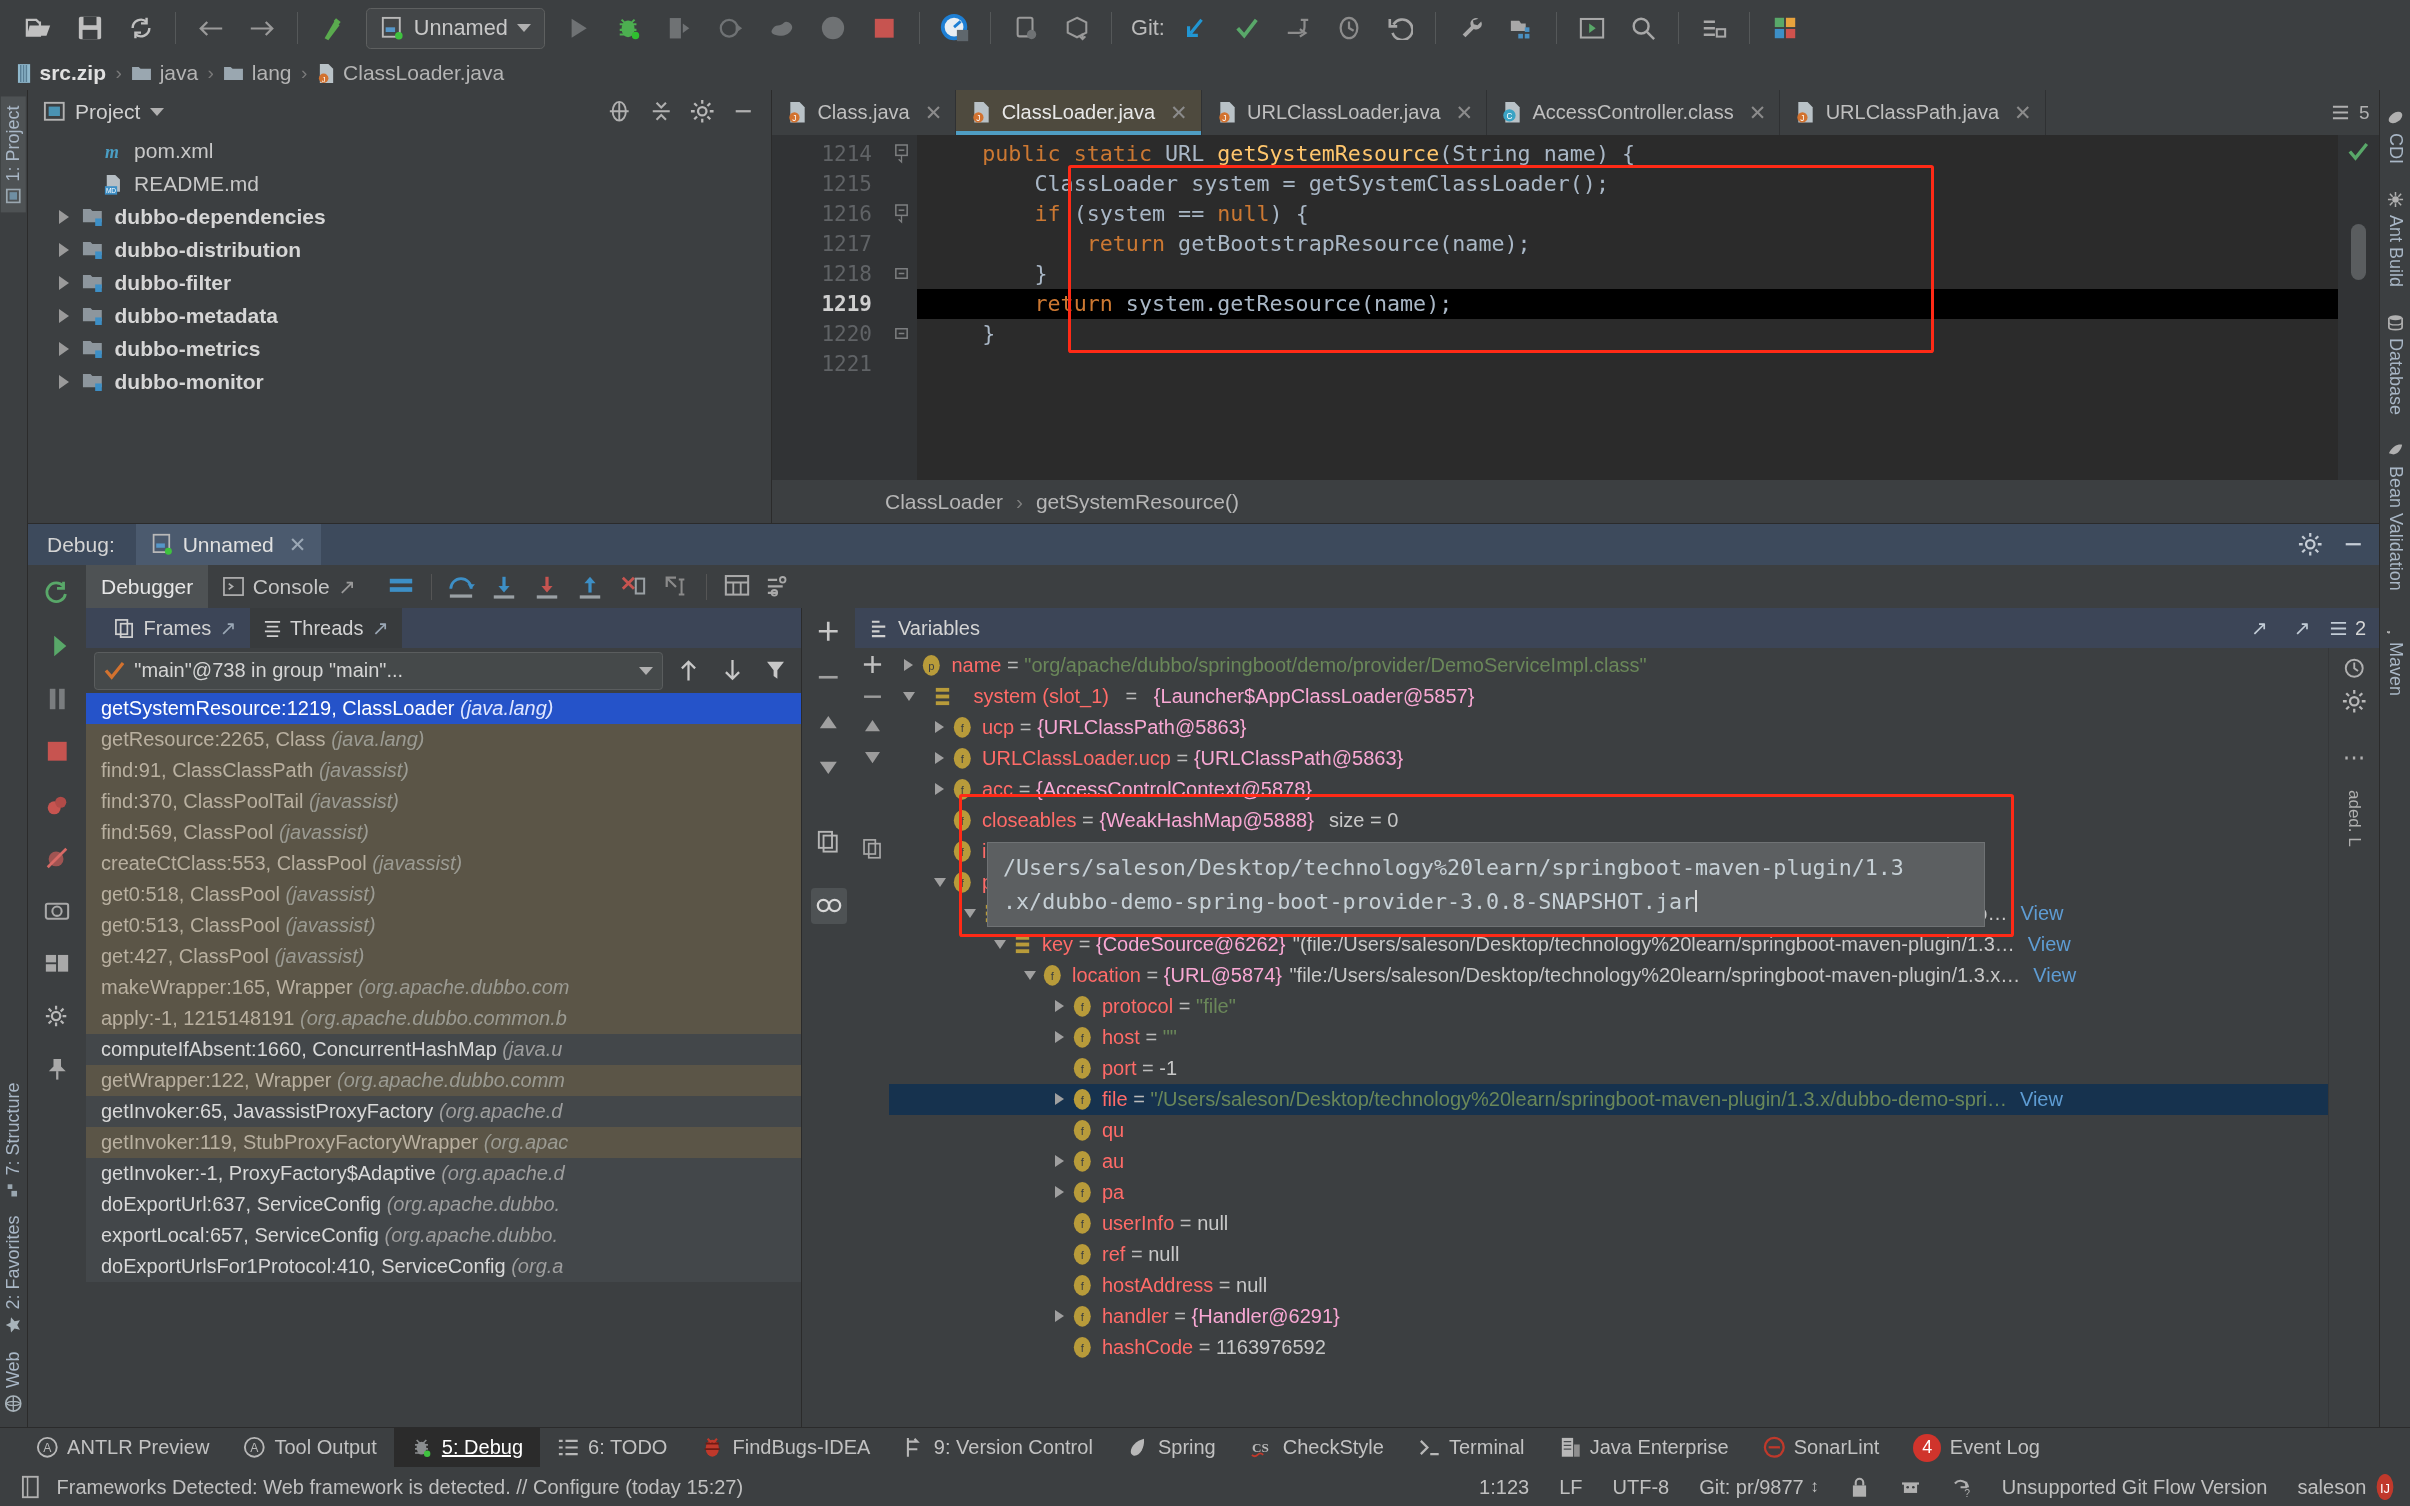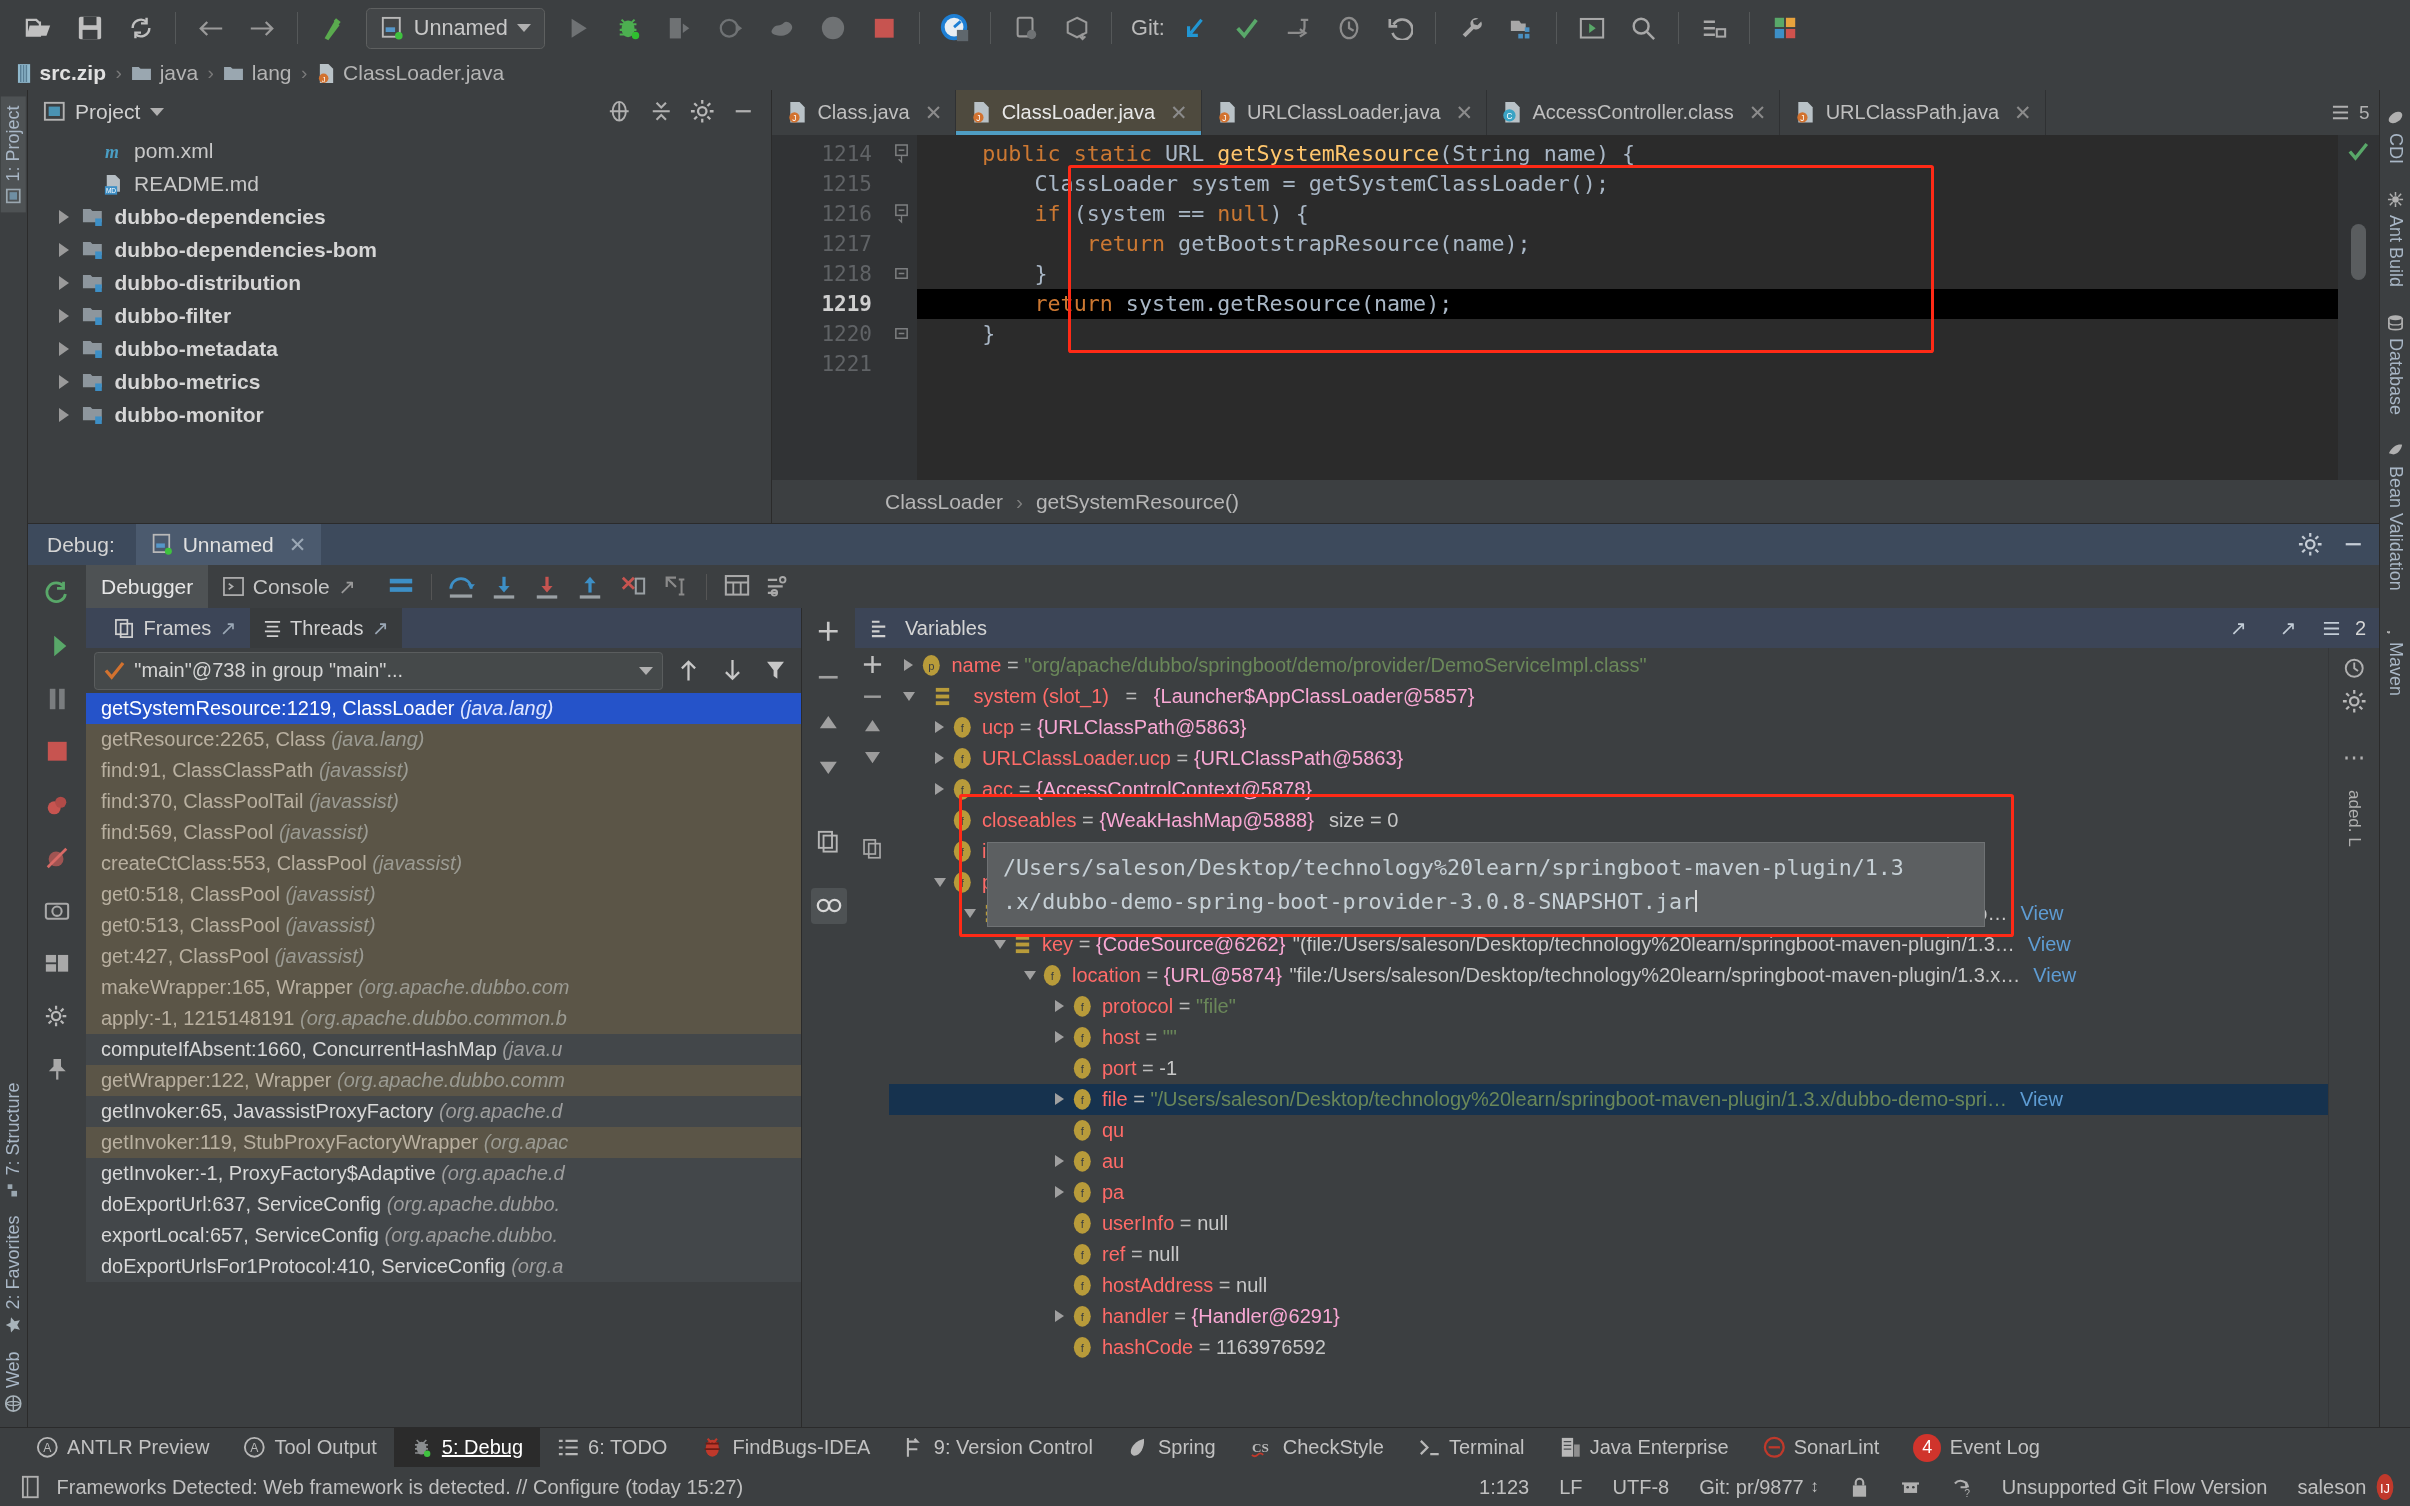--- a/index.html
+++ b/index.html
@@ -145,21 +145,21 @@
   .frow { height:31px; line-height:31px; padding-left:15px; font-size:20px; white-space:nowrap; overflow:hidden;}
   .frow.lib { background:#5b5547; color:#b9b0a0;}
   .frow.usr { background:#43474a; color:#d8d8d8;}
   .frow.sel { background:#2553c9; color:#ffffff; }
   .frow .pkg { font-style:italic; color:#9b9b93;}
   .frow.sel .pkg { color:#dfe6ff; }
   .frow.usr .pkg { color:#9e9e9e; }
   .frames-scroll-col { width:53px; flex:0 0 53px; background:#3c3f41; display:flex; flex-direction:column; align-items:center; padding-top:5.6px; gap:9.4px;}
 
   .vars-col { flex:1; display:flex; flex-direction:column; min-width:0; position:relative;}
-  .vars-head { height:40px; background:#3c4557; display:flex; align-items:center; padding-left:15px; gap:14px; flex:0 0 40px; font-size:20px; color:#d5d5d5;}
+  .vars-head { height:40px; background:#3c4557; display:flex; align-items:center; padding-left:15px; gap:7px; flex:0 0 40px; font-size:20px; color:#d5d5d5;}
   .vars-head .spacer { flex:1; }
   .vars-head .ic { width:32px;height:32px;display:flex;align-items:center;justify-content:center; margin-right:3.8px;}
   .vars-body { flex:1; display:flex; min-height:0; }
   .vars-rail { width:34px; flex:0 0 34px; background:#3c3f41; display:flex; flex-direction:column; align-items:center; padding-top:5.6px; gap:17px;}
   .vars-list { flex:1; overflow:hidden; background:#3c3f41; position:relative; padding-top:1.9px;}
   .vrow { height:31px; line-height:31px; display:flex; align-items:center; gap:0; font-size:20px; white-space:nowrap; overflow:hidden;}
   .vrow.sel { background:#16324e; }
   .vtri { width:21px; flex:0 0 21px; display:flex; align-items:center; justify-content:center;}
   .vtri .r { width:0;height:0;border-top:6.6px solid transparent;border-bottom:6.6px solid transparent;border-left:9.4px solid #a0a0a0;}
   .vtri .d { width:0;height:0;border-left:6.6px solid transparent;border-right:6.6px solid transparent;border-top:9.4px solid #a0a0a0;}
@@ -505,30 +505,20 @@
             </div>
             <div class="tree-row indent0">
               <span class="tw">
                   <span class="arrow"></span>
                 </span>
               <svg width="24.5" height="21" viewBox="0 0 26 22">
                   <path d="M1 2h8l2 2h10v12H1z" fill="#8d969d"></path>
                   <rect x="14" y="12" width="7" height="8" fill="#3d8fc6"></rect>
                 </svg>
               <span class="mod-name">dubbo-dependencies</span>
-            </div>
-            <div class="tree-row indent0">
-              <span class="tw">
-                  <span class="arrow"></span>
-                </span>
-              <svg width="24.5" height="21" viewBox="0 0 26 22">
-                  <path d="M1 2h8l2 2h10v12H1z" fill="#8d969d"></path>
-                  <rect x="14" y="12" width="7" height="8" fill="#3d8fc6"></rect>
-                </svg>
-              <span class="mod-name">dubbo-dependencies-bom</span>
             </div>
             <div class="tree-row indent0">
               <span class="tw">
                   <span class="arrow"></span>
                 </span>
               <svg width="24.5" height="21" viewBox="0 0 26 22">
                   <path d="M1 2h8l2 2h10v12H1z" fill="#8d969d"></path>
                   <rect x="14" y="12" width="7" height="8" fill="#3d8fc6"></rect>
                 </svg>
               <span class="mod-name">dubbo-distribution</span>

